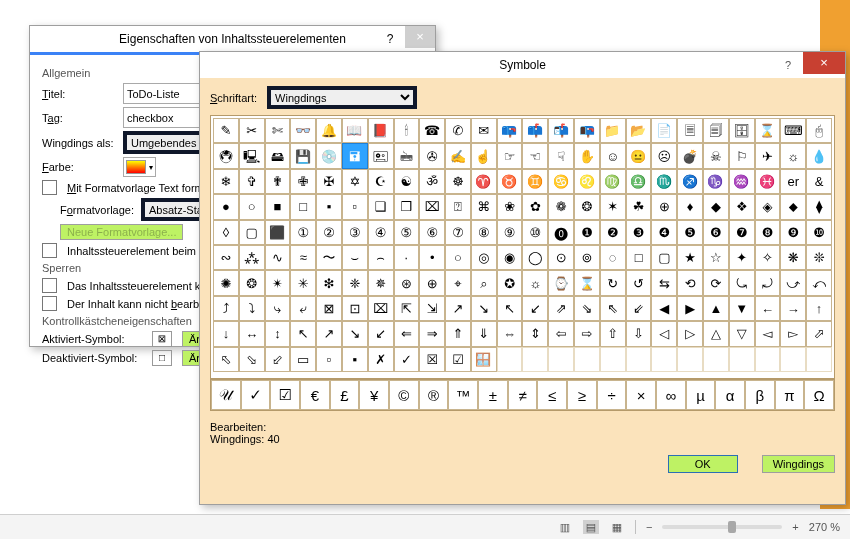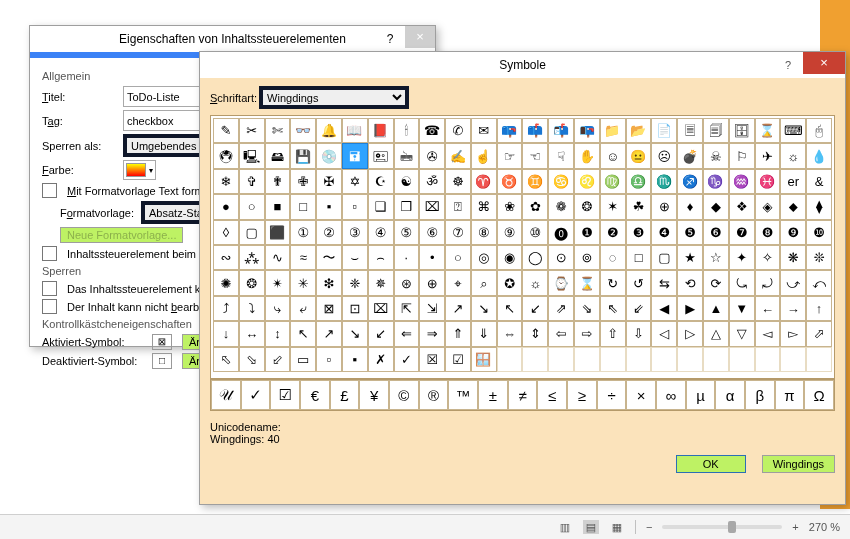--- a/index.html
+++ b/index.html
@@ -1,19 +1,19 @@
 <!DOCTYPE html>
 <html><head>
 <meta charset="utf-8">
 <style>
 html,body{margin:0;padding:0;font-family:"Segoe UI",Tahoma,sans-serif;font-size:11px;background:#fff;color:#000;width:850px;height:539px;overflow:hidden;position:relative}
 .orange-edge{position:absolute;top:0;right:0;bottom:30px;width:30px;background:#f0a030}
 .dlg{position:absolute;border:1px solid #9e9e9e;background:#fff;box-shadow:3px 3px 8px rgba(0,0,0,.25)}
 .dlg.props{left:29px;top:25px;width:405px;height:320px}
-.dlg.props .title{position:relative;height:26px;line-height:26px;font-size:12px;text-align:center;background:#fff;border-bottom:6px solid #3b82f6}
+.dlg.props .title{position:relative;height:26px;line-height:26px;font-size:12px;text-align:center;background:#fff;border-bottom:3px solid #3b82f6}
 .dlg.props .title .help{position:absolute;right:32px;top:0;width:26px;height:26px;text-align:center;cursor:default}
 .dlg.props .title .close{position:absolute;right:0;top:0;width:30px;height:22px;background:#cfcfcf;color:#fff;text-align:center;line-height:22px;font-size:13px}
 .dlg.props .body{padding:8px 12px}
 .section-label{color:#555;margin:4px 0 4px 0}
 .row{display:flex;align-items:center;margin:3px 0;gap:6px}
 .row label{min-width:75px}
 .row input[type=text]{flex:1;border:1px solid #a9a9a9;padding:1px 3px;height:17px;font:inherit}
 select{border:4px solid #0f172a;font:inherit;height:23px}
 .hotkey{text-decoration:underline}
 .chk{width:13px;height:13px;border:1px solid #767676;display:inline-block;vertical-align:middle;margin-right:4px}
@@ -23,34 +23,34 @@
 .color-dd{display:inline-flex;align-items:center;border:1px solid #a9a9a9;height:18px;padding:0 2px}
 .color-dd .sw{width:18px;height:12px;border:1px solid #999;background:linear-gradient(#ff0,#f00)}
 .color-dd .arr{font-size:8px;margin-left:3px}
 
 .dlg.symbol{left:199px;top:51px;width:645px;height:452px}
 .dlg.symbol .title{position:relative;height:26px;line-height:26px;background:#fff;border-bottom:1px solid #e5b96d}
 .dlg.symbol .title .t{display:block;text-align:center;font-size:12px}
 .dlg.symbol .title .help{position:absolute;right:44px;top:0;width:26px;height:26px;text-align:center;color:#555}
 .dlg.symbol .title .close{position:absolute;right:0;top:0;width:42px;height:22px;background:#c84031;color:#fff;text-align:center;line-height:22px;font-size:13px}
 .dlg.symbol .body{position:absolute;top:26px;left:0;right:0;bottom:0;background:#fbe3bb;padding:8px 10px}
-.font-row{display:flex;align-items:center;gap:2px;margin-bottom:6px}
+.font-row{display:flex;align-items:center;gap:10px;margin-bottom:6px}
 .font-row select{width:150px}
 .grid-wrap{border:1px solid #b59a6a;background:#fff;padding:2px;height:258px;overflow:hidden}
 .grid{display:grid;grid-template-columns:repeat(24,1fr);gap:0}
 .cell{border:1px solid #c8b48e;height:23.4px;display:flex;align-items:center;justify-content:center;font-size:13px;line-height:1;background:#fff;overflow:hidden}
 .cell.sel{background:#2ea3ff;color:#fff;border-color:#1e7fd6}
 .cell.empty{border:1px solid #e8dcc3}
 .recent-label{margin:8px 0 3px 0}
 .recent{display:grid;grid-template-columns:repeat(16,1fr);gap:0;border:1px solid #b59a6a;background:#fff;height:30px}
 .recent .rc{border:1px solid #c8b48e;display:flex;align-items:center;justify-content:center;font-size:15px}
 .info-row{display:flex;align-items:center;margin-top:10px}
 .info-row .left{flex:1}
 .info-row .code input{width:40px;border:1px solid #a9a9a9;padding:1px 3px;height:17px;font:inherit}
-.btn-row{display:flex;justify-content:flex-end;gap:16px;margin-top:10px}
+.btn-row{display:flex;justify-content:flex-end;gap:24px;margin-top:10px}
 .btn-row .btn{min-width:70px}
 .btn.primary{border:1px solid #2b6fb5}
 
 .statusbar{position:absolute;left:0;right:0;bottom:0;height:24px;border-top:1px solid #cfcfcf;background:#f4f4f4;display:flex;align-items:center;justify-content:flex-end;padding:0 10px;gap:10px;font-size:11px;color:#555}
 .statusbar .sep{width:1px;height:14px;background:#c0c0c0}
 .statusbar .ico{width:16px;height:14px;display:flex;align-items:center;justify-content:center;font-size:11px}
 .statusbar .slider{width:120px;height:4px;background:#dcdcdc;position:relative;border-radius:2px}
 .statusbar .slider .thumb{position:absolute;left:55%;top:-4px;width:8px;height:12px;background:#a8a8a8;border-radius:2px}
 </style>
 </head>
@@ -68,21 +68,21 @@
     <div class="section-label">Allgemein</div>
     <div class="row">
       <label><span class="hotkey">T</span>itel:</label>
       <input type="text" value="ToDo-Liste" style="">
     </div>
     <div class="row">
       <label>T<span class="hotkey">a</span>g:</label>
       <input type="text" value="checkbox" style="">
     </div>
     <div class="row">
-      <label>Sperren als:</label>
+      <label>Wingdings als:</label>
       <select><option>Umgebendes Feld</option></select>
     </div>
     <div class="row">
       <label><span class="hotkey">F</span>arbe:</label>
       <span class="color-dd">
           <span class="sw"></span>
           <span class="arr">▾</span>
         </span>
     </div>
     <div class="row">
@@ -396,21 +396,21 @@
         <div class="rc">×</div>
         <div class="rc">∞</div>
         <div class="rc">µ</div>
         <div class="rc">α</div>
         <div class="rc">β</div>
         <div class="rc">π</div>
         <div class="rc">Ω</div>
       </div>
     <div class="info-row">
       <div class="left">
-        <div>Unicodename:</div>
+        <div>Bearbeiten:</div>
         <div>Wingdings: 40</div>
       </div>
     </div>
     <div class="btn-row">
       <button class="btn primary">OK</button>
       <button class="btn">Wingdings</button>
     </div>
   </div>
 </div>
 

